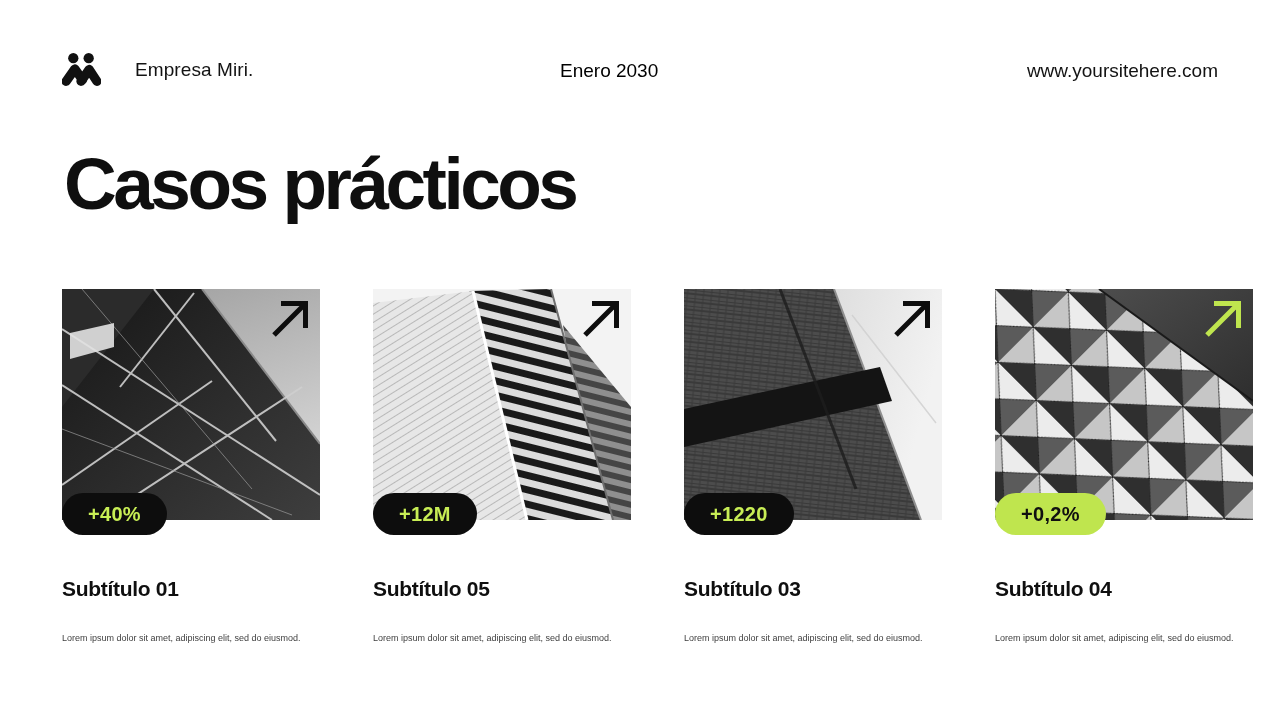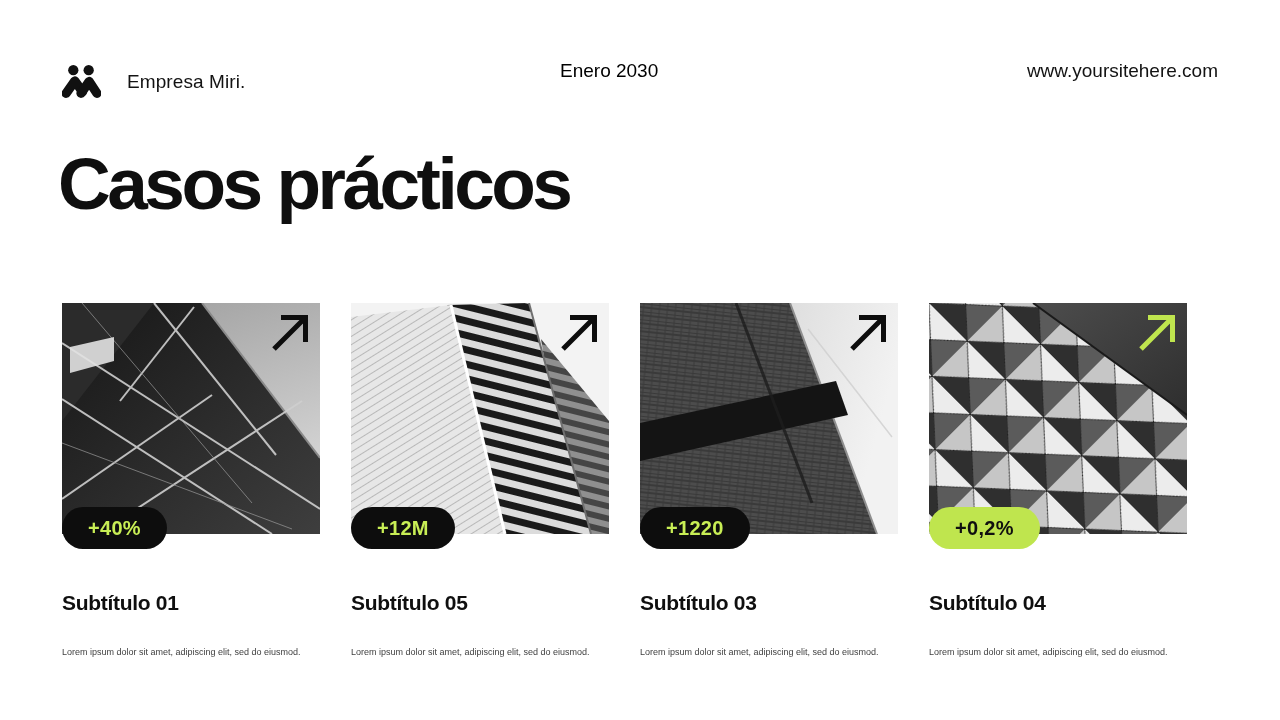--- a/index.html
+++ b/index.html
@@ -4,30 +4,30 @@
 <style>
   html,body{margin:0;padding:0;}
   body{
     width:1280px;height:720px;position:relative;overflow:hidden;
     background:#ffffff;color:#141414;
     font-family:"Liberation Sans", sans-serif;
     --accent:#bfe54e;--badge-dark:#0d0d0d;
   }
   
   .header{position:absolute;left:0;top:0;width:1280px;height:110px;}
-  .brand{position:absolute;left:62px;top:64px;display:flex;align-items:center;gap:26px;}
+  .brand{position:absolute;left:62px;top:52px;display:flex;align-items:center;gap:34px;}
   .brand svg{display:block;}
   .brand-name{font-size:19px;font-weight:500;color:#131313;letter-spacing:.1px;}
   .date{position:absolute;left:560px;top:60px;font-size:19px;font-weight:500;color:#000000;}
   .website{position:absolute;right:62px;top:60px;font-size:19px;font-weight:500;color:#131313;}
   
-  .title{position:absolute;left:58px;top:142px;margin:0;
+  .title{position:absolute;left:64px;top:142px;margin:0;
     font-size:73px;font-weight:800;letter-spacing:-3.5px;color:#0f0f0f;}
   
-  .cards{position:absolute;left:62px;top:303px;display:flex;gap:31px;}
+  .cards{position:absolute;left:62px;top:289px;display:flex;gap:53px;}
   .card{width:258px;position:relative;}
   .photo{position:relative;width:258px;height:231px;}
   .photo > svg.scene{display:block;width:258px;height:231px;}
   .arrow-btn{position:absolute;top:7px;right:7px;width:46px;height:46px;cursor:pointer;}
   .arrow-btn svg{display:block;color:#0d0d0d;}
   .arrow-btn.green svg{color:var(--accent);}
   .badge{position:absolute;left:0;bottom:-15px;height:42px;border-radius:22px;
     display:inline-flex;align-items:center;padding:0 26px;
     background:var(--badge-dark);color:#c8ee55;
     font-size:20px;font-weight:700;letter-spacing:.3px;white-space:nowrap;}

